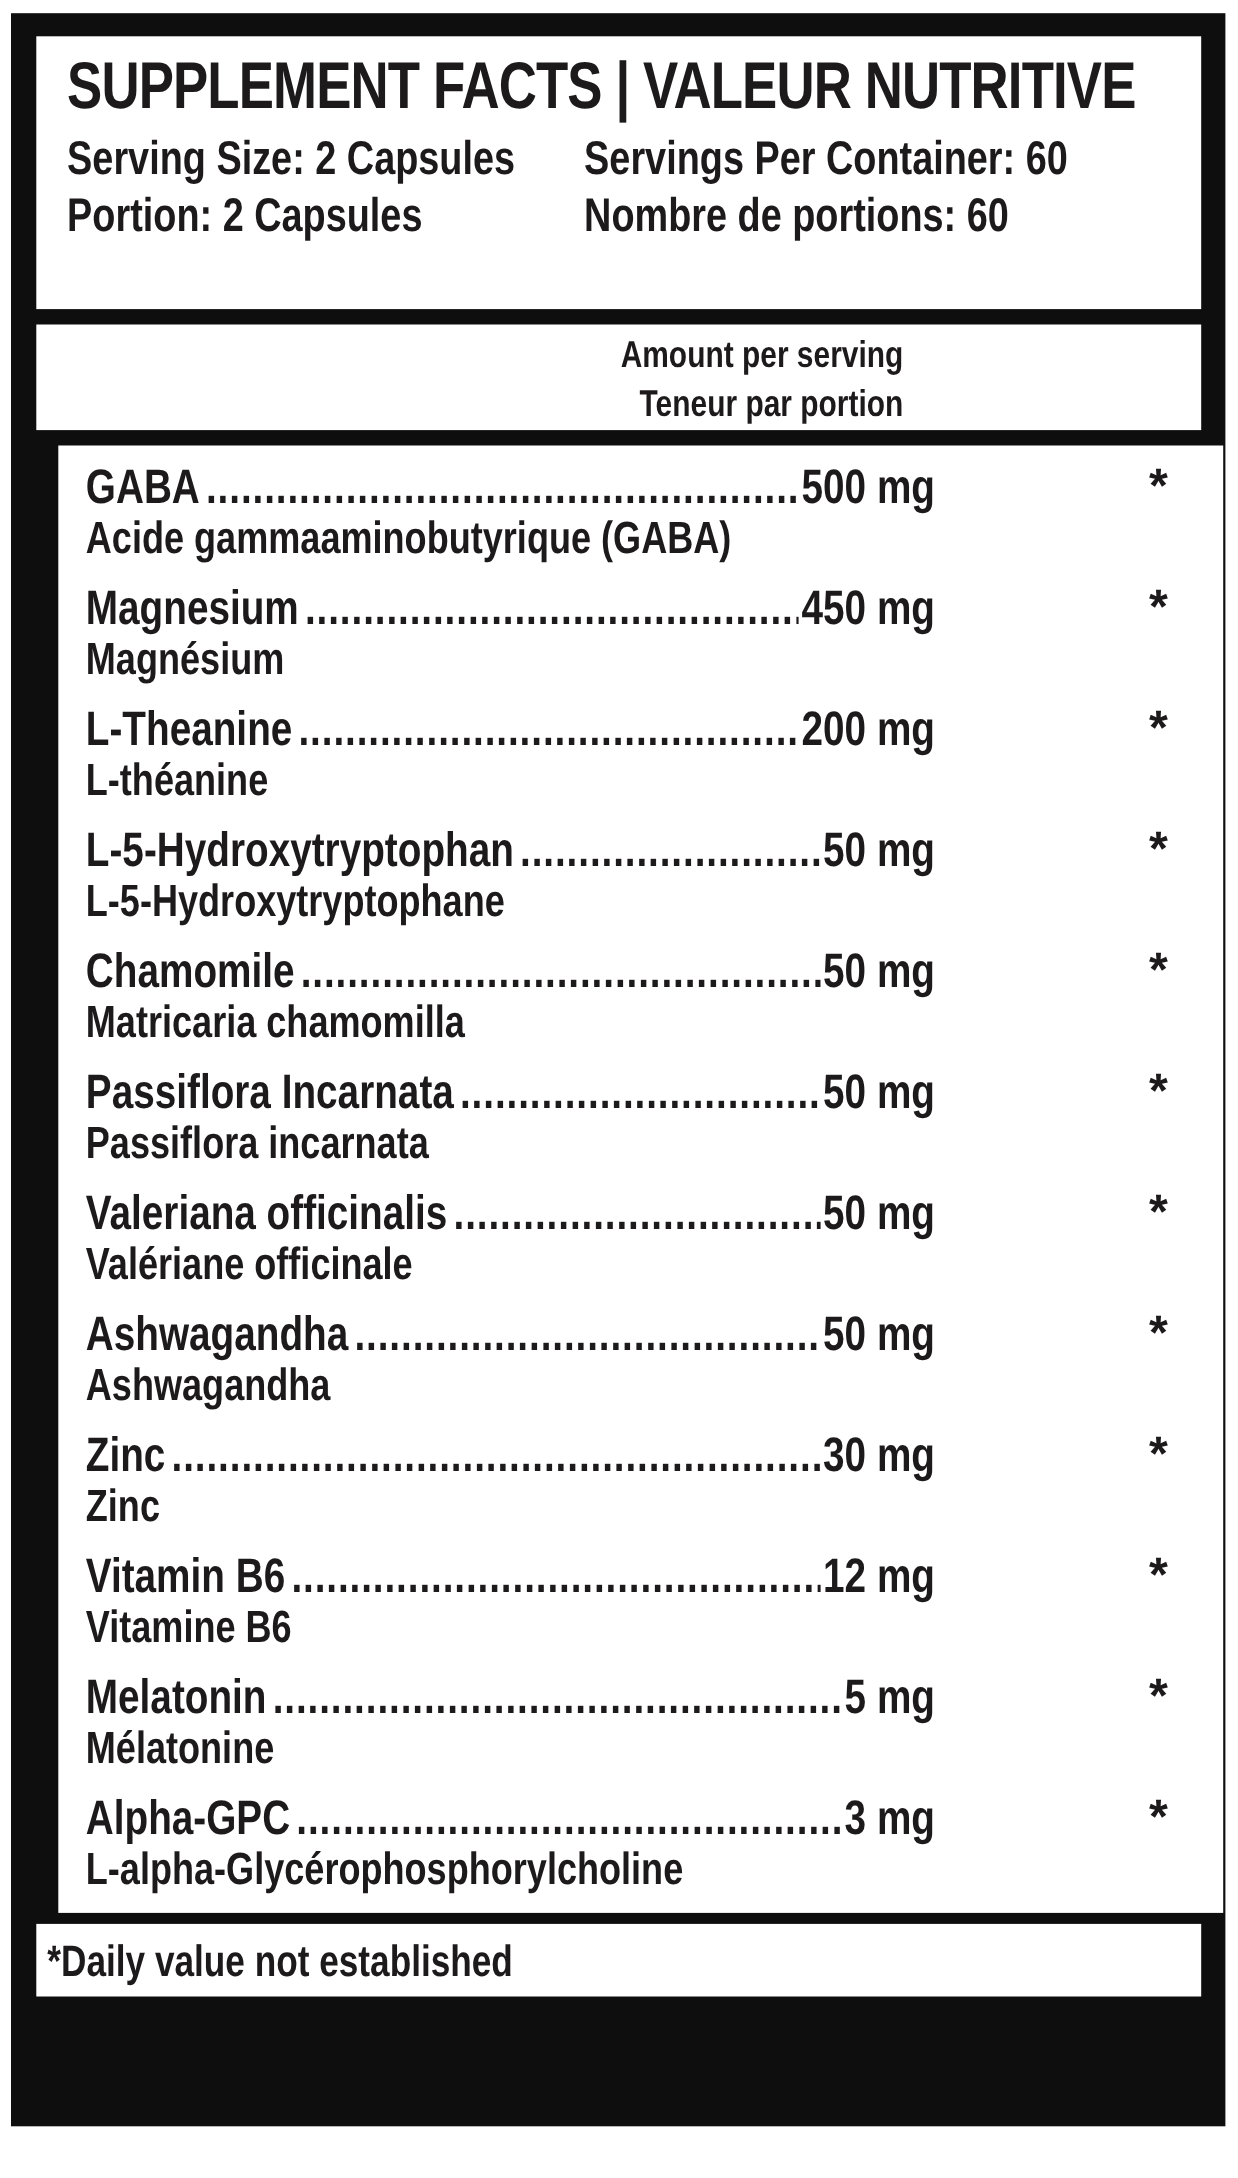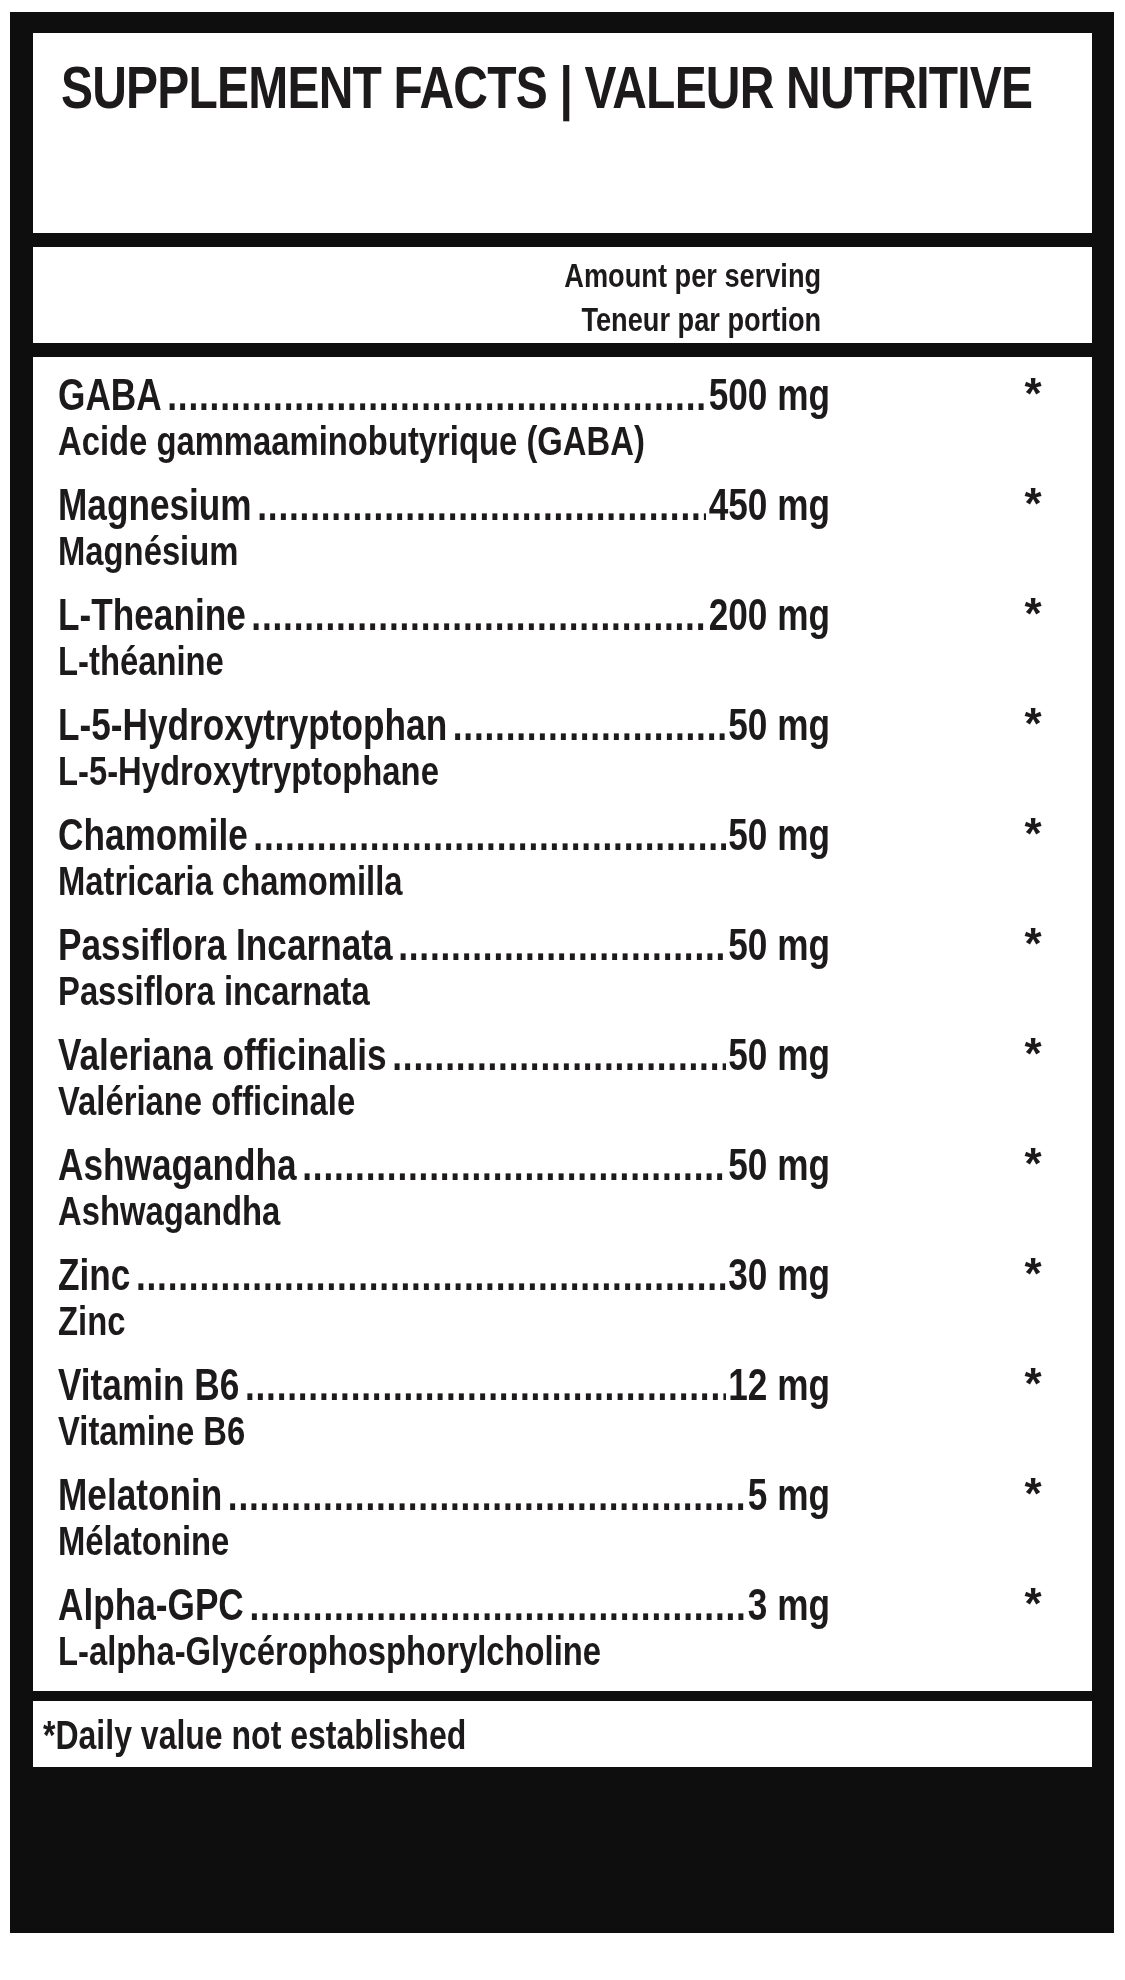--- a/index.html
+++ b/index.html
@@ -40,21 +40,21 @@
     transform-origin:left top;
     white-space:nowrap;
   }
   .cond-r{
     transform:scaleX(0.8);
     transform-origin:right top;
     white-space:nowrap;
   }
 
   
-  .p1{height:200px;padding-top:19px;}
+  .p1{height:248px;padding-top:9px;}
   .title{
     margin-left:28px;
     font-size:60px;
     line-height:72px;
     letter-spacing:-1px;
   }
   .serving{
     position:relative;
     margin-left:28px;
     margin-top:4px;
@@ -73,21 +73,21 @@
     text-align:right;
     font-size:34px; line-height:44px;
   }
   .p2 .dv-col{
     position:absolute; top:6px; right:38px;
     text-align:right;
     font-size:34px; line-height:44px;
   }
 
   
-  .p3{height:1334px;margin-top:14px;padding-top:14px;}
+  .p3{height:1334px;margin-top:14px;padding-top:14px;margin-left:20px;}
   .group{position:relative;height:110px;}
   .main{
     display:flex;
     align-items:baseline;
     width:965px;
     margin-left:25px;
     transform:scaleX(0.8);
     transform-origin:left top;
     font-size:44px;
     line-height:48px;
@@ -125,20 +125,30 @@
   .oi-val{margin-left:22px;}
 </style>
 </head>
 <body>
 
 <div class="page">
   <div class="frame">
 
     <section class="panel p1">
       <h1 class="title cond">SUPPLEMENT FACTS | VALEUR NUTRITIVE</h1>
+      <div class="serving">
+        <div class="serv-left">
+          <div class="cond">Serving Size: 2 Capsules</div>
+          <div class="cond">Portion: 2 Capsules</div>
+        </div>
+        <div class="serv-right">
+          <div class="cond">Servings Per Container: 60</div>
+          <div class="cond">Nombre de portions: 60</div>
+        </div>
+      </div>
     </section>
 
     <section class="panel p2">
       <div class="amount-col">
         <div class="cond-r">Amount per serving</div>
         <div class="cond-r">Teneur par portion</div>
       </div>
     </section>
 
     <section class="panel p3">

